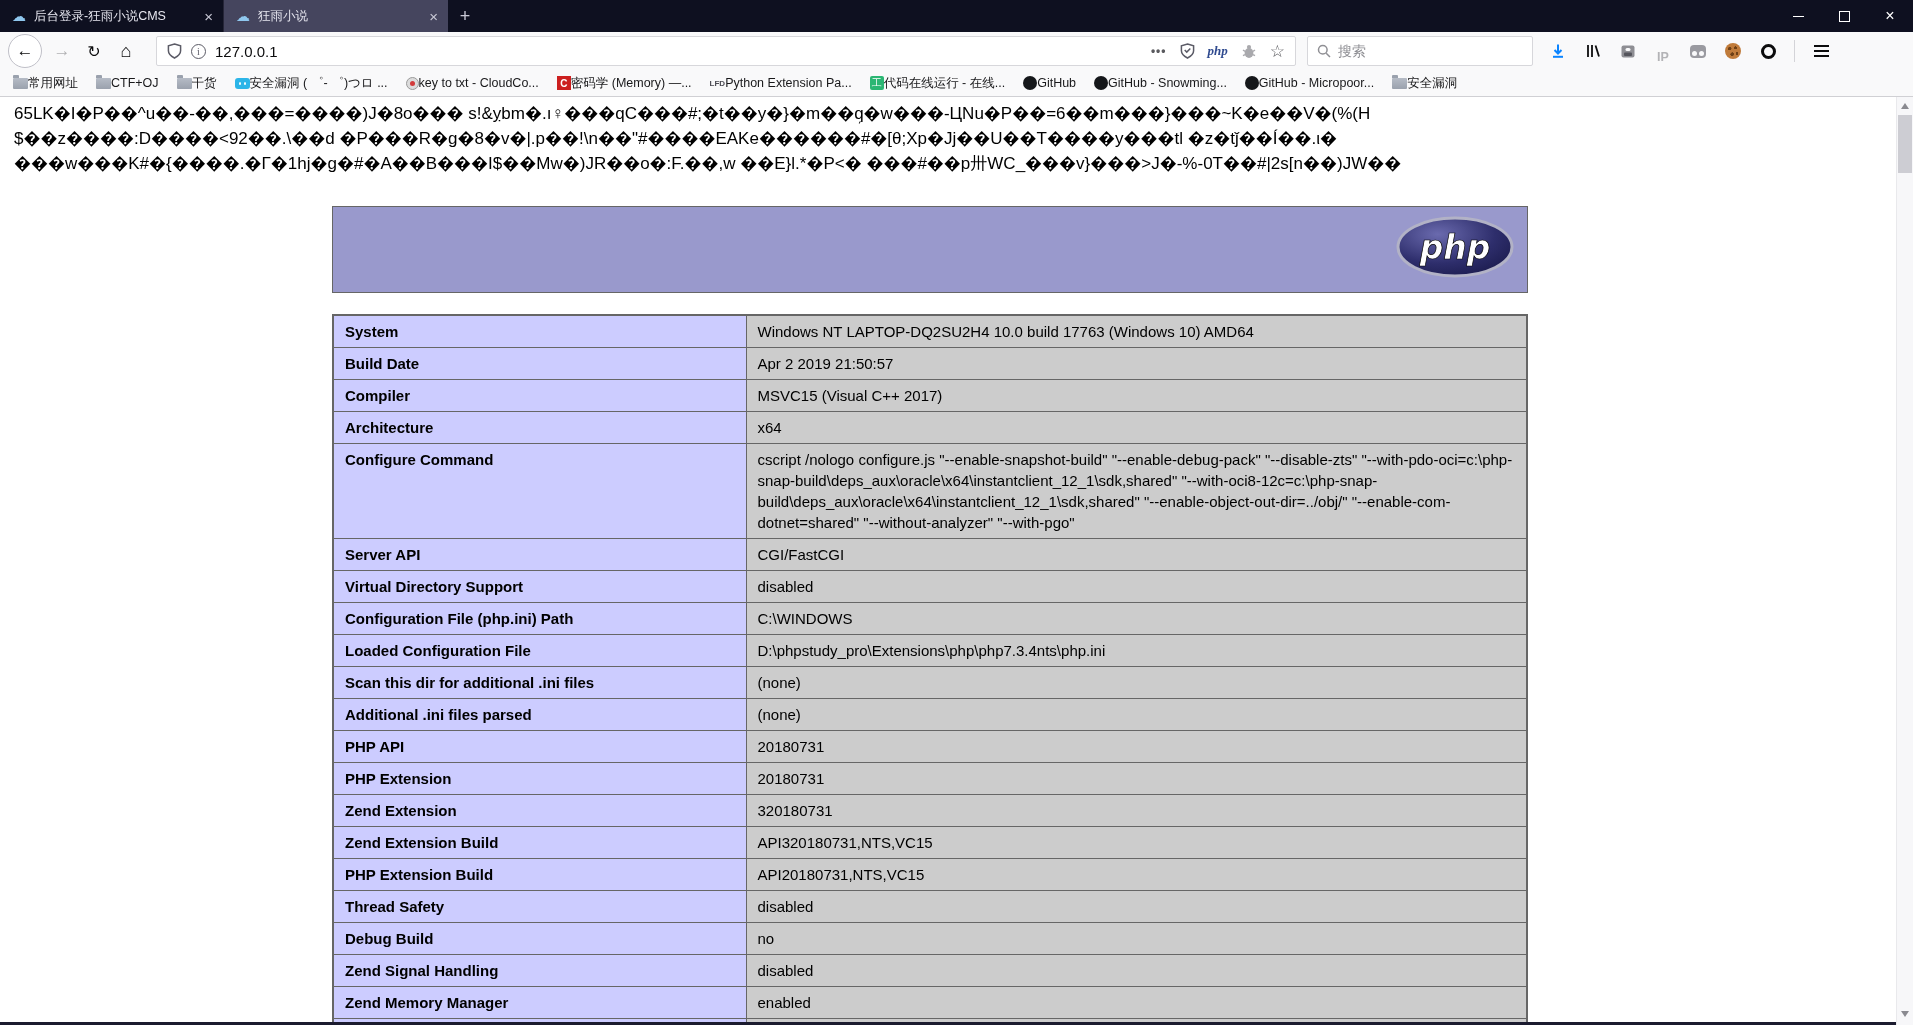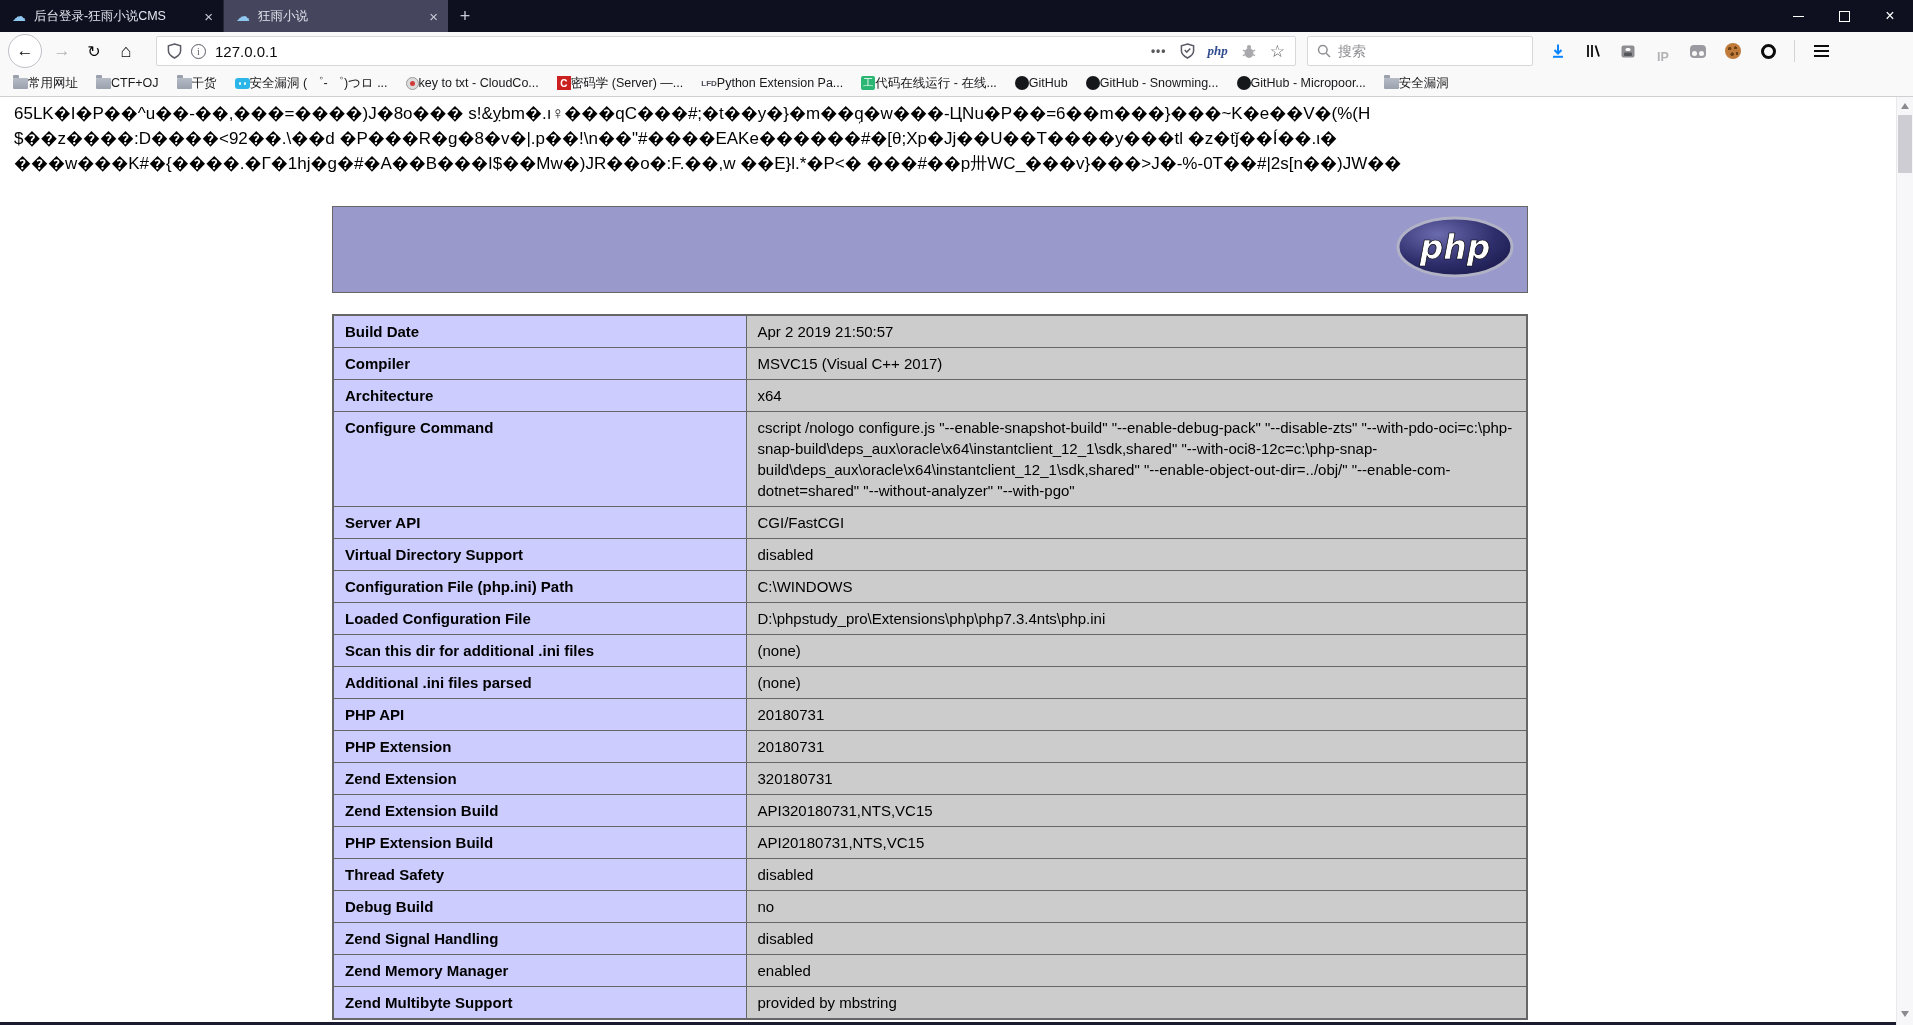--- a/index.html
+++ b/index.html
@@ -230,21 +230,21 @@
         <div class="bm">
           <span class="ic-bili"></span>
           <span class="bm-label">安全漏洞 ( ゜- ゜)つロ ...</span>
         </div>
         <div class="bm">
           <span class="ic-target"></span>
           <span class="bm-label">key to txt - CloudCo...</span>
         </div>
         <div class="bm">
           <span class="ic-crypto">C</span>
-          <span class="bm-label">密码学 (Server) —...</span>
+          <span class="bm-label">密码学 (Memory) —...</span>
         </div>
         <div class="bm">
           <span class="ic-lfd">LFD</span>
           <span class="bm-label">Python Extension Pa...</span>
         </div>
         <div class="bm">
           <span class="ic-tool">工</span>
           <span class="bm-label">代码在线运行 - 在线...</span>
         </div>
         <div class="bm">
@@ -285,20 +285,24 @@
           <text x="60" y="44" text-anchor="middle" font-family="DejaVu Sans, sans-serif" font-size="33" font-weight="bold" font-style="italic" fill="#ffffff" stroke="#000000" stroke-width="0.7">php</text>
         </svg>
       </div>
       <table class="phpinfo">
         <colgroup>
             <col style="width:413px">
             <col>
           </colgroup>
         <tbody>
             <tr>
+              <td class="e">System</td>
+              <td class="v">Windows NT LAPTOP-DQ2SU2H4 10.0 build 17763 (Windows 10) AMD64</td>
+            </tr>
+            <tr>
               <td class="e">Build Date</td>
               <td class="v">Apr 2 2019 21:50:57</td>
             </tr>
             <tr>
               <td class="e">Compiler</td>
               <td class="v">MSVC15 (Visual C++ 2017)</td>
             </tr>
             <tr>
               <td class="e">Architecture</td>
               <td class="v">x64</td>

